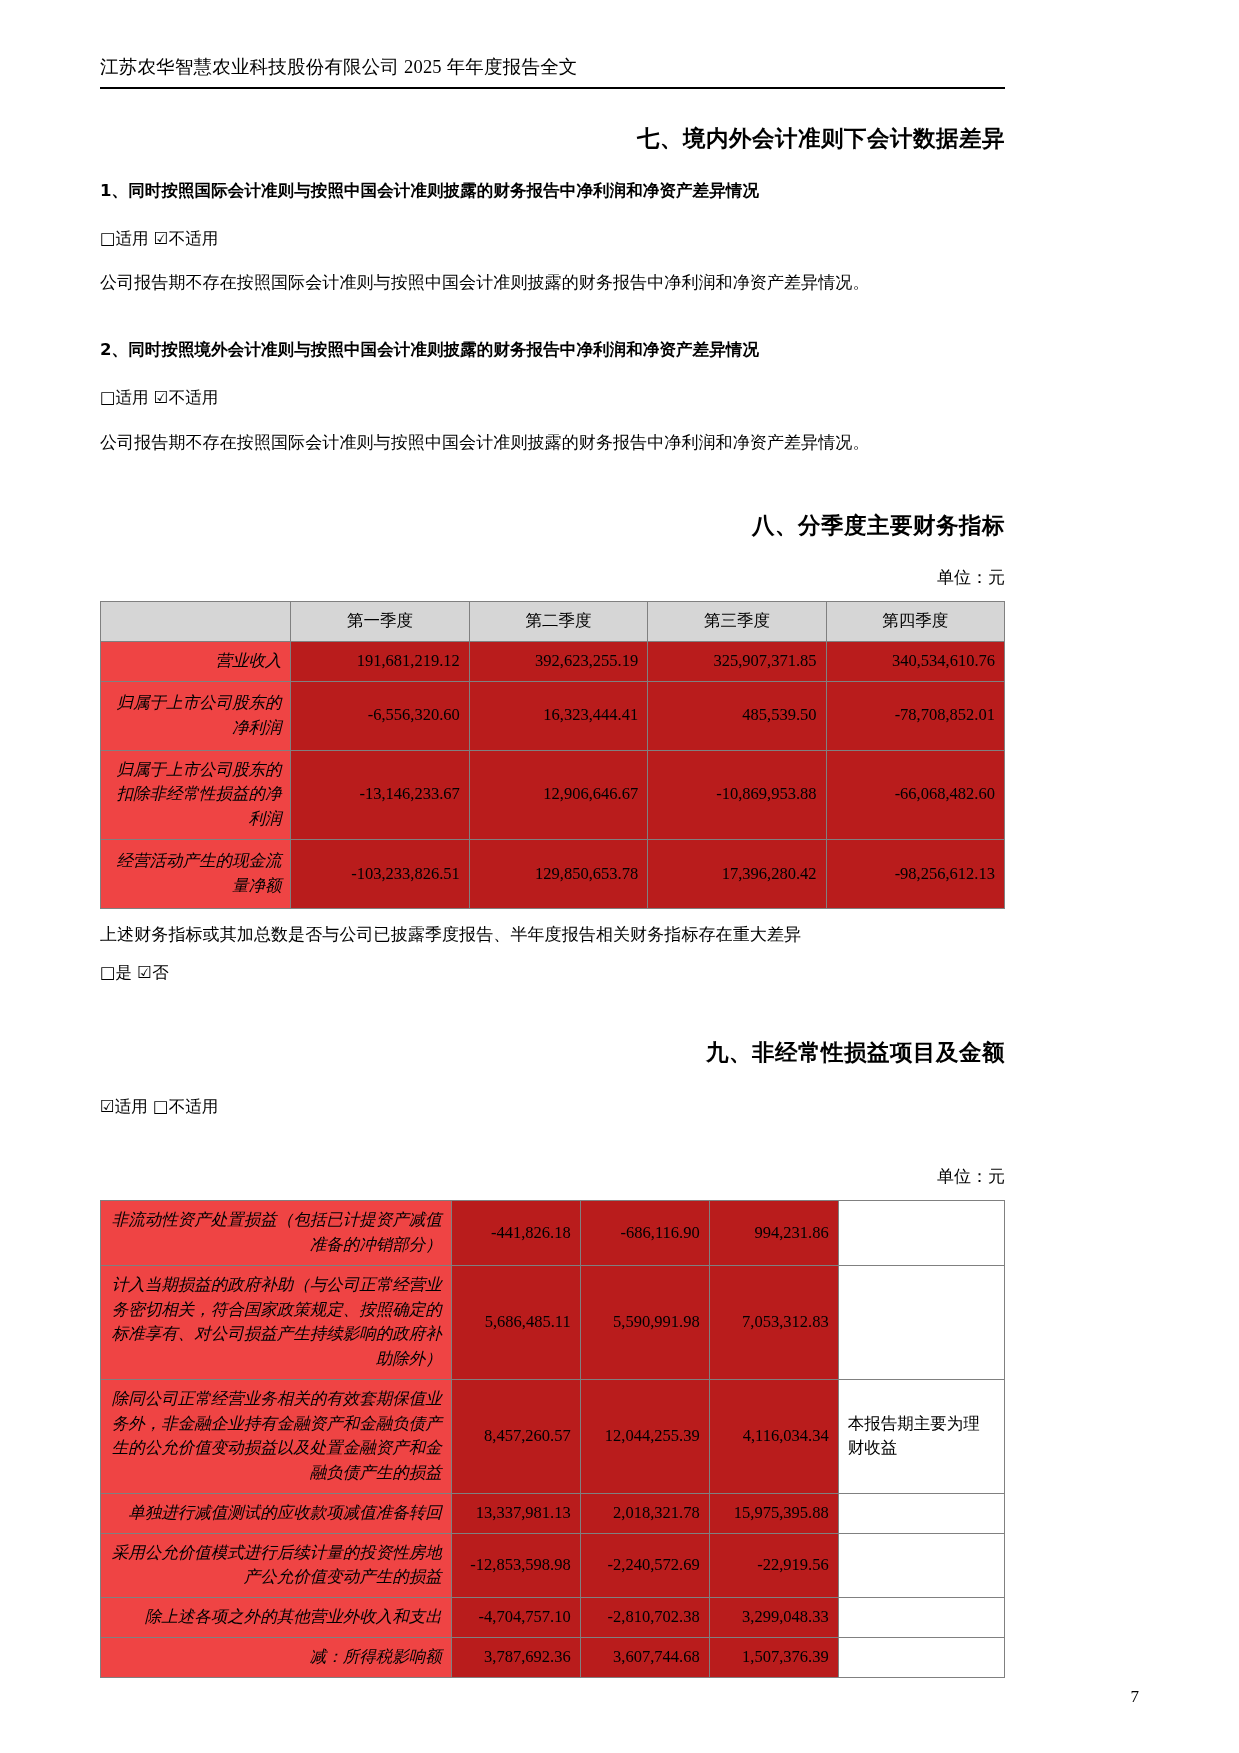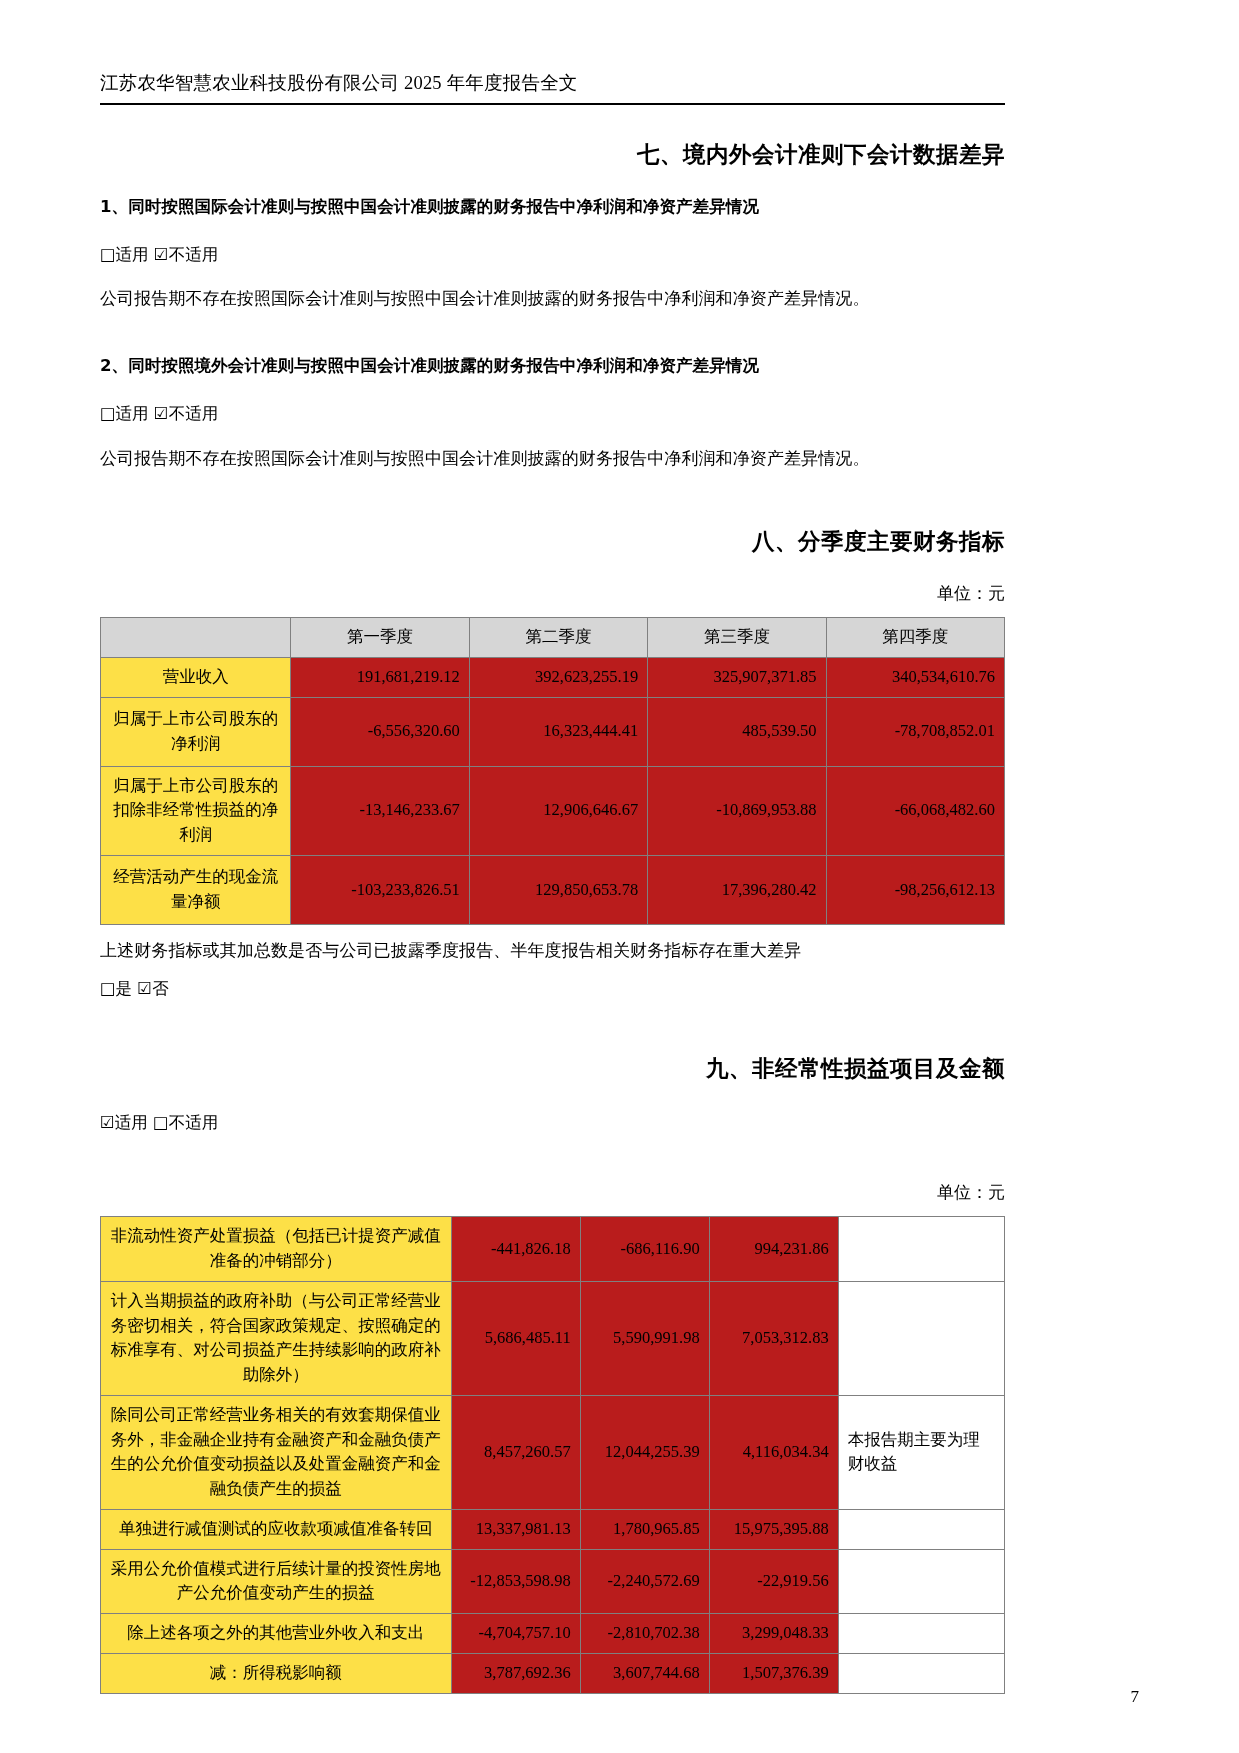--- a/index.html
+++ b/index.html
@@ -17,21 +17,21 @@
     height: 1753px;
     margin: 0 auto;
     background: #ffffff;
     box-sizing: border-box;
     padding: 0;
     overflow: hidden;
   }
   .content {
     position: absolute;
     left: 100px;
-    top: 70px;
+    top: 54px;
     width: 905px;
   }
 
   
   .doc-header {
     font-size: 18.5px;
     line-height: 1.5;
     letter-spacing: 0.2px;
     padding-bottom: 5px;
   }
@@ -91,22 +91,23 @@
     padding: 7px 9px;
     vertical-align: middle;
     line-height: 1.5;
     font-weight: normal;
   }
   .hdr-cell {
     background: #d6d6d6;
     text-align: center;
   }
   .rowhdr {
-    background: #fde047;
-    text-align: center;
+    background: #ef4444;
+    text-align: right;
+    font-style: italic;
   }
   .num {
     text-align: right;
     background: #b91c1c;
   }
   .note {
     text-align: left;
     background: #ffffff;
   }
 
@@ -250,21 +251,21 @@
           <td class="rowhdr">除同公司正常经营业务相关的有效套期保值业务外，非金融企业持有金融资产和金融负债产生的公允价值变动损益以及处置金融资产和金融负债产生的损益</td>
           <td class="num">8,457,260.57</td>
           <td class="num">12,044,255.39</td>
           <td class="num">4,116,034.34</td>
           <td class="note">本报告期主要为理财收益</td>
         </tr>
 
         <tr>
           <td class="rowhdr">单独进行减值测试的应收款项减值准备转回</td>
           <td class="num">13,337,981.13</td>
-          <td class="num">1,780,965.85</td>
+          <td class="num">2,018,321.78</td>
           <td class="num">15,975,395.88</td>
           <td class="note"></td>
         </tr>
 
         <tr>
           <td class="rowhdr">采用公允价值模式进行后续计量的投资性房地产公允价值变动产生的损益</td>
           <td class="num">-12,853,598.98</td>
           <td class="num">-2,240,572.69</td>
           <td class="num">-22,919.56</td>
           <td class="note"></td>

